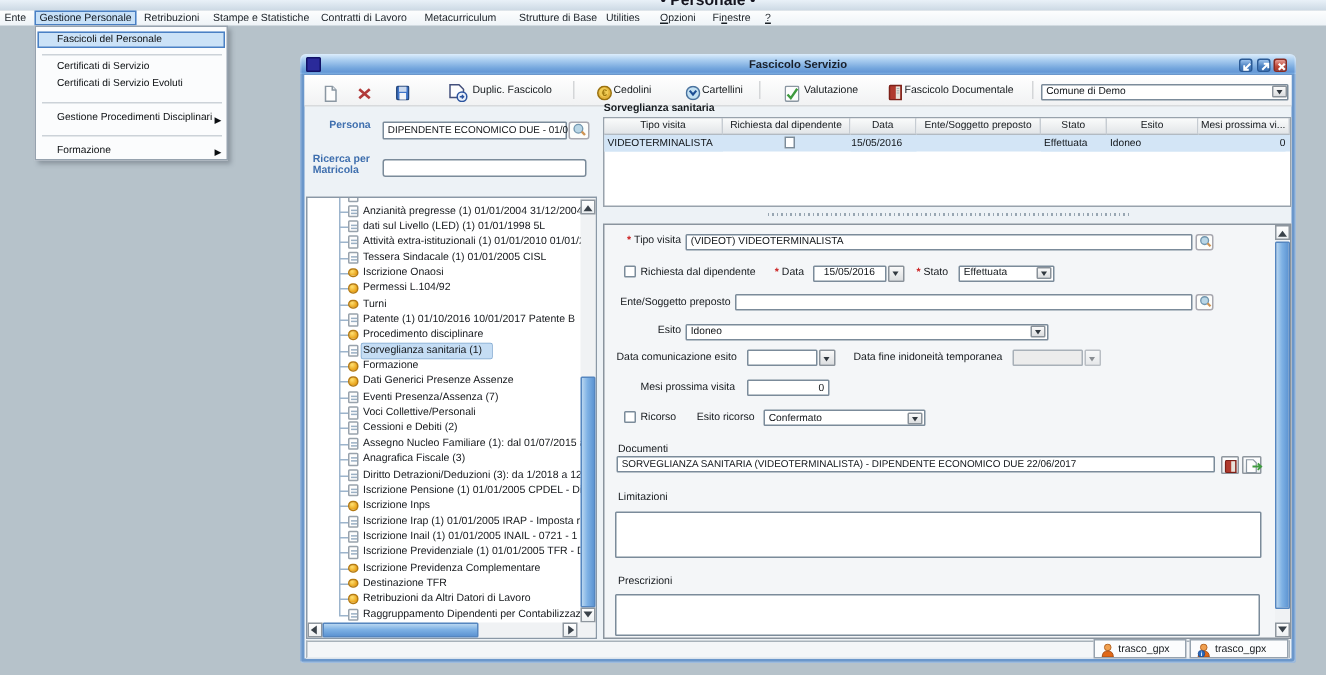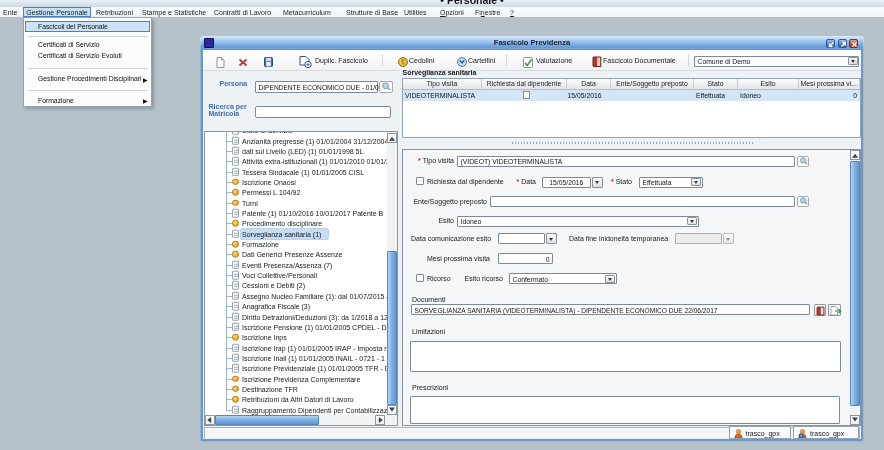--- a/index.html
+++ b/index.html
@@ -84,21 +84,21 @@
   <span class="mi" style="left:346px">Strutture di Base</span>
   <span class="mi" style="left:404px">Utilities</span>
   <span class="mi" style="left:440px"><u>O</u>pzioni</span>
   <span class="mi" style="left:475px">Fi<u>n</u>estre</span>
   <span class="mi" style="left:510px"><u>?</u></span>
 </div>
 <div class="abs" id="mhl">Gestione Personale</div>
 
 <div class="abs" id="win">
   <div class="abs" id="wicon"></div>
-  <div class="abs" id="wtitle">Fascicolo Previdenza</div>
+  <div class="abs" id="wtitle">Fascicolo Servizio</div>
   <div class="wbtn" style="left:626px">
       <svg width="9" height="9">
         <path d="M6.5 2.5 L2.5 6.5 M2.5 3.5 L2.5 6.5 L5.5 6.5" stroke="#fff" stroke-width="1.3" fill="none"></path>
       </svg>
     </div>
   <div class="wbtn" style="left:637.5px">
       <svg width="9" height="9">
         <path d="M2.5 6.5 L6.5 2.5 M3.5 2.5 L6.5 2.5 L6.5 5.5" stroke="#fff" stroke-width="1.3" fill="none"></path>
       </svg>
     </div>

